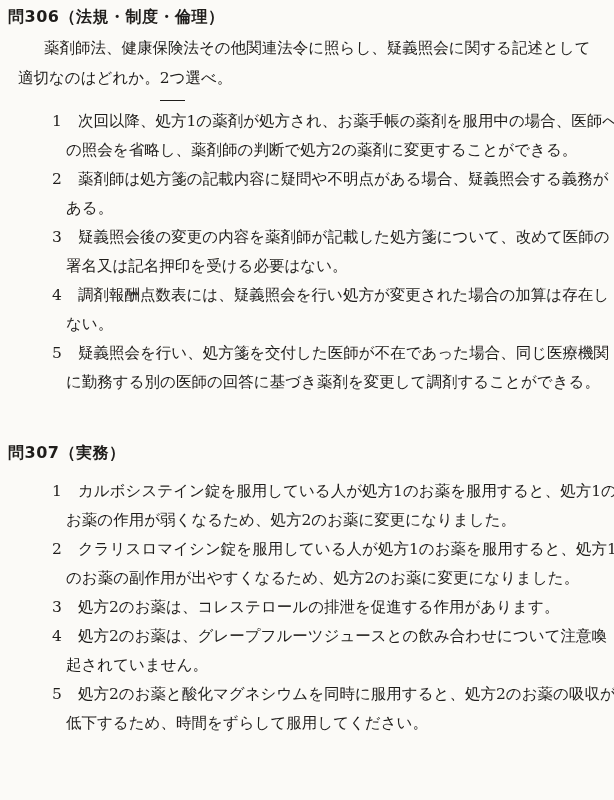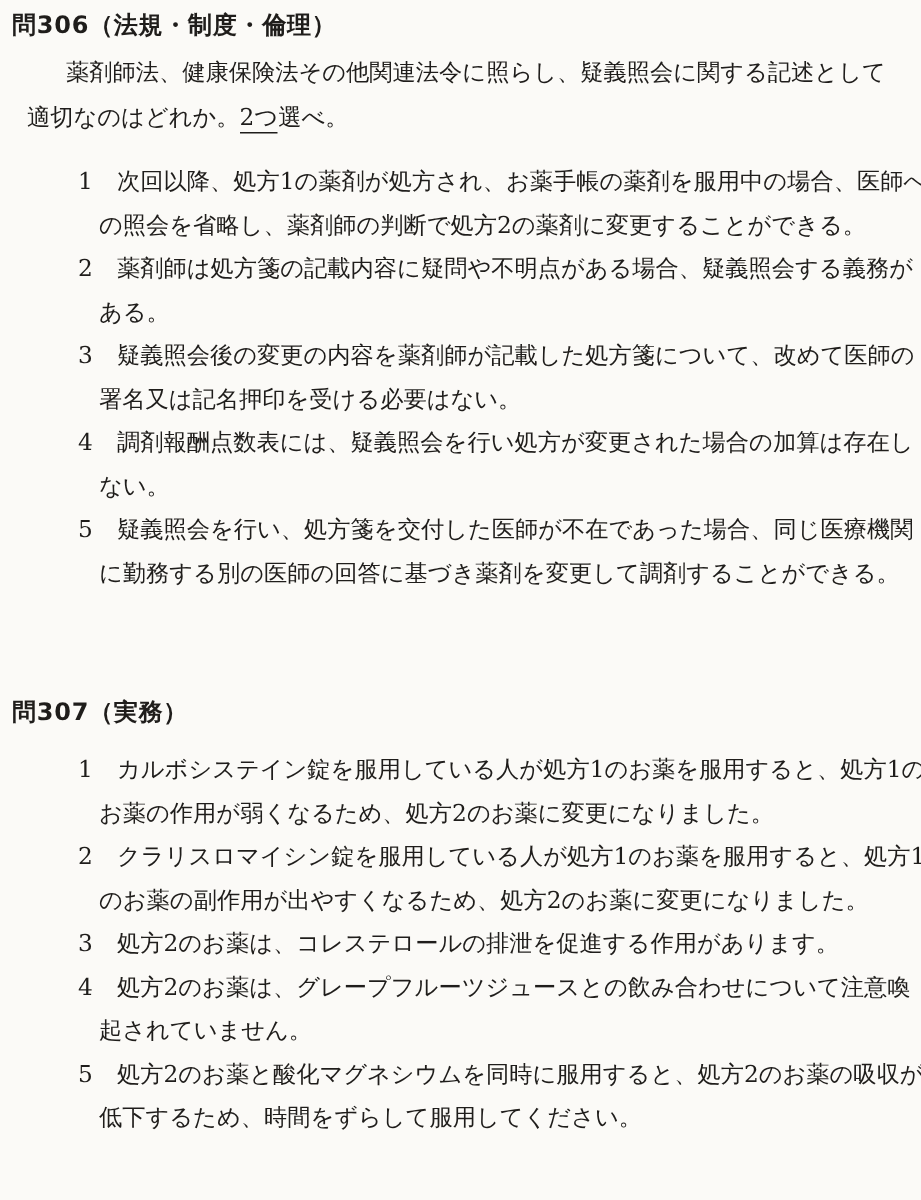--- a/index.html
+++ b/index.html
@@ -33,41 +33,41 @@
   .lead{
     margin:4px 0 0 10px;
     width:576px;
     text-indent:26px;
     line-height:30px;
     word-break:break-all;
     overflow-wrap:anywhere;
   }
   .ul{
     border-bottom:1.5px solid var(--ink);
-    padding-bottom:1px;
+    padding-bottom:13px;
   }
   .options{margin-top:14px;}
   .option{
     position:relative;
     padding-left:58px;
   }
   .option .num{
     position:absolute;
     left:44px;top:0;
     line-height:29px;
   }
   .option .otext{
     display:block;
     width:556px;
     text-indent:12px;
     line-height:29px;
     word-break:break-all;
     overflow-wrap:anywhere;
   }
-  .question-2{margin-top:66px;}
+  .question-2{margin-top:44px;}
   .question-2 .options{margin-top:12px;}
 </style>
 </head>
 <body>
 
 <div class="page">
 
   <section class="question question-1">
     <div class="q-title">問306（法規・制度・倫理）</div>
     <p class="lead"><span>薬剤師法、健康保険法その他関連法令に照らし、疑義照会に関する記述として適切なのはどれか。</span><span class="ul">2つ</span><span>選べ。</span></p>

